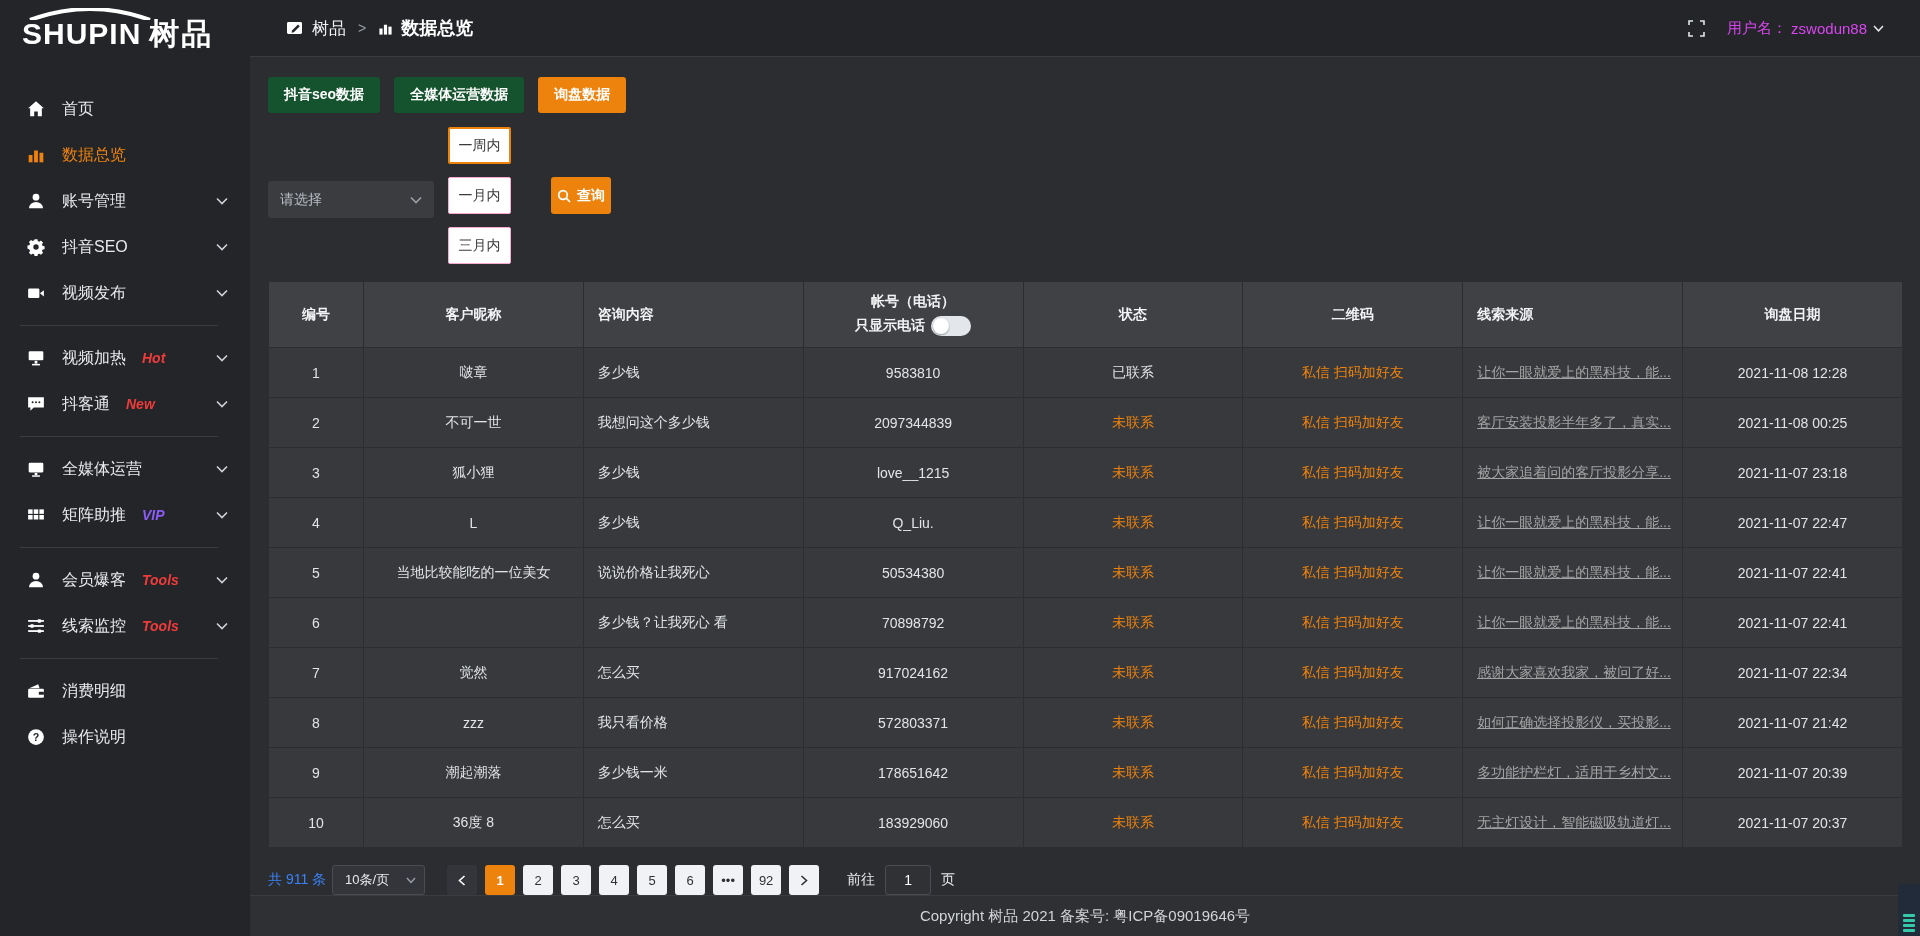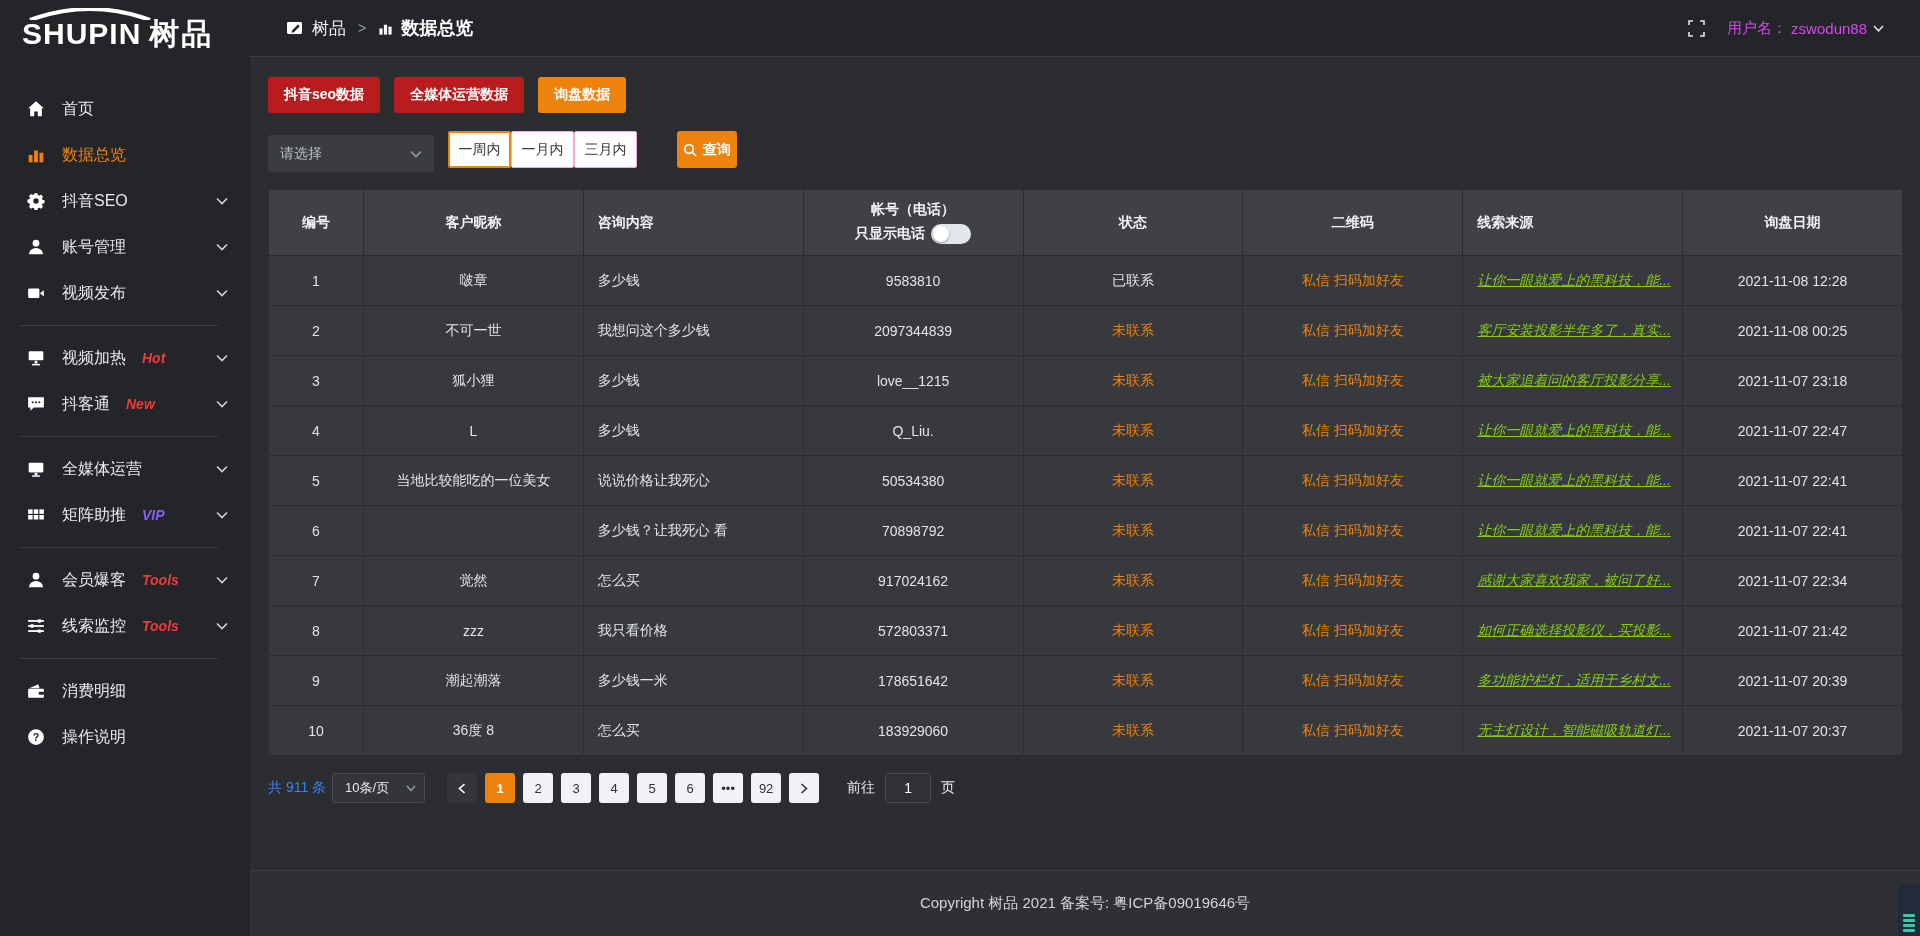--- a/index.html
+++ b/index.html
@@ -35,46 +35,46 @@
   .crumb-root { font-size:17px; color:#f0f1f2; }
   .crumb-sep { color:#9aa0a6; font-size:14px; margin:0 4px; }
   .crumb-current { font-size:18px; font-weight:bold; color:#ffffff; }
   .topbar-right { margin-left:auto; display:flex; align-items:center; gap:22px; }
   .fs-icon { display:flex; cursor:pointer; }
   .user-box { display:flex; align-items:center; gap:4px; cursor:pointer; color:#d946ef; font-size:15px; }
 
   
   .main { flex:1; background:#2b2d31; padding:20px 17px 0 18px; display:flex; flex-direction:column; min-height:0; }
   .tabs { display:flex; gap:14px; }
-  .tab { background:#b91c1c; color:#fff; font-size:14px; font-weight:bold; padding:9px 16px; border-radius:3px; cursor:pointer; border:none; }
+  .tab { background:#14532d; color:#fff; font-size:14px; font-weight:bold; padding:9px 16px; border-radius:3px; cursor:pointer; border:none; }
   .tab.active { background:#ED820D; }
 
   .filters { display:flex; align-items:center; margin-top:14px; gap:14px; }
   .select { width:166px; height:37px; background:#3a3c40; border-radius:3px; display:flex; align-items:center; padding:0 12px; color:#b9bdc4; cursor:pointer;margin-top:8px; }
   .select .sel-chevron { margin-left:auto; display:flex; color:#9aa0a6; }
-  .period-group { display:flex; gap:0; }
+  .period-group { display:flex; gap:13px;flex-direction:column; }
   .period { width:63px; height:37px; background:#ffffff; color:#3a3a3a; font-size:14px; border:1px solid #f9a8d4; border-radius:2px; cursor:pointer; display:flex; align-items:center; justify-content:center; }
   .period.active { border:2px solid #ED820D; }
   .search-btn { height:37px; margin-left:26px; padding:0 6px; background:#ED820D; color:#fff; border:none; border-radius:3px; font-size:14px; font-weight:bold; cursor:pointer; display:flex; align-items:center; gap:6px; }
 
   
   .table-wrap { margin-top:17px; }
   table { width:100%; border-collapse:collapse; table-layout:fixed; background:#37393d; }
   col.c-no { width:95px; }
   th,td { border:1px solid #2b2d31; text-align:center; vertical-align:middle; overflow:hidden; white-space:nowrap; }
   thead th { background:#3f4145; height:66px; color:#f2f3f4; font-weight:bold; font-size:14px; }
   tbody td { height:50px; color:#e2e4e7; font-size:14px; }
   th.al, td.al { text-align:left; padding-left:14px; }
   .th-account { display:flex; flex-direction:column; align-items:center; gap:5px; }
   .toggle-row { display:flex; align-items:center; gap:6px; font-weight:bold; }
   .toggle { width:40px; height:20px; border-radius:10px; background:#e3e6ea; position:relative; cursor:pointer; display:inline-block; }
   .toggle .knob { position:absolute; left:2px; top:2px; width:16px; height:16px; border-radius:50%; background:#ffffff; box-shadow:0 1px 2px rgba(0,0,0,.35); }
   .status[data-status="uncontacted"] { color:#ED820D; }
   .qr-link { color:#ED820D; cursor:pointer; text-decoration:none; }
-  .source-link { color:#84cc16; cursor:pointer; text-decoration:underline;font-style:italic; }
+  .source-link { color:#a3a3a3; cursor:pointer; text-decoration:underline; }
 
   
   .pagination { display:flex; align-items:center; margin-top:17px; font-size:14px; }
   .total-label { color:#3b82f6; margin-right:6px; }
   .psize { width:93px; height:30px; background:#33353a; border:1px solid #4a4c51; border-radius:3px; display:flex; align-items:center; padding:0 8px 0 12px; color:#e8eaec; font-size:13px; cursor:pointer; margin-right:22px; }
   .psize .sel-chevron { margin-left:auto; display:flex; color:#9aa0a6; }
   .pg-btn { min-width:30px; height:30px; border:none; border-radius:3px; margin-right:8px; font-size:13px; cursor:pointer; display:flex; align-items:center; justify-content:center; }
   .pg-prev { background:#33353a; color:#fff; }
   .pg-page { background:#f0f2f5; color:#303133; }
   .pg-page.active { background:#ED820D; color:#fff; font-weight:bold; }
@@ -119,39 +119,39 @@
             <svg viewBox="0 0 16 16" fill="#ED820D">
               <rect x="1.5" y="8" width="3.4" height="6.5"></rect>
               <rect x="6.3" y="4" width="3.4" height="10.5"></rect>
               <rect x="11.1" y="6" width="3.4" height="8.5"></rect>
             </svg>
           </span>
         <span>数据总览</span>
       </div>
       <div class="nav-item">
         <span class="nicon">
+            <svg viewBox="0 0 16 16" fill="#fff">
+              <circle cx="8" cy="4.6" r="3"></circle>
+              <path d="M1.8 14.5a6.2 5.7 0 0 1 12.4 0z"></path>
+            </svg>
+          </span>
+        <span>账号管理</span>
+        <span class="nav-chevron">
+            <svg width="12" height="8" viewBox="0 0 12 8">
+              <path d="M1 1.5 6 6.5 11 1.5" stroke="currentColor" stroke-width="1.6" fill="none"></path>
+            </svg>
+          </span>
+      </div>
+      <div class="nav-item">
+        <span class="nicon">
             <svg viewBox="0 0 16 16" fill="#fff" fill-rule="evenodd">
               <path d="M6.7 1h2.6l.3 1.7 1.4.6 1.4-1 1.9 1.9-1 1.4.6 1.4 1.7.3v2.6l-1.7.3-.6 1.4 1 1.4-1.9 1.9-1.4-1-1.4.6-.3 1.7H6.7l-.3-1.7-1.4-.6-1.4 1-1.9-1.9 1-1.4-.6-1.4L.4 9.3V6.7l1.7-.3.6-1.4-1-1.4 1.9-1.9 1.4 1 1.4-.6zM8 5.6a2.4 2.4 0 1 0 0 4.8 2.4 2.4 0 0 0 0-4.8z"></path>
             </svg>
           </span>
         <span>抖音SEO</span>
-        <span class="nav-chevron">
-            <svg width="12" height="8" viewBox="0 0 12 8">
-              <path d="M1 1.5 6 6.5 11 1.5" stroke="currentColor" stroke-width="1.6" fill="none"></path>
-            </svg>
-          </span>
-      </div>
-      <div class="nav-item">
-        <span class="nicon">
-            <svg viewBox="0 0 16 16" fill="#fff">
-              <circle cx="8" cy="4.6" r="3"></circle>
-              <path d="M1.8 14.5a6.2 5.7 0 0 1 12.4 0z"></path>
-            </svg>
-          </span>
-        <span>账号管理</span>
         <span class="nav-chevron">
             <svg width="12" height="8" viewBox="0 0 12 8">
               <path d="M1 1.5 6 6.5 11 1.5" stroke="currentColor" stroke-width="1.6" fill="none"></path>
             </svg>
           </span>
       </div>
       <div class="nav-item">
         <span class="nicon">
             <svg viewBox="0 0 16 16" fill="#fff">
               <rect x="1" y="4" width="10" height="8.5" rx="1.2"></rect>

